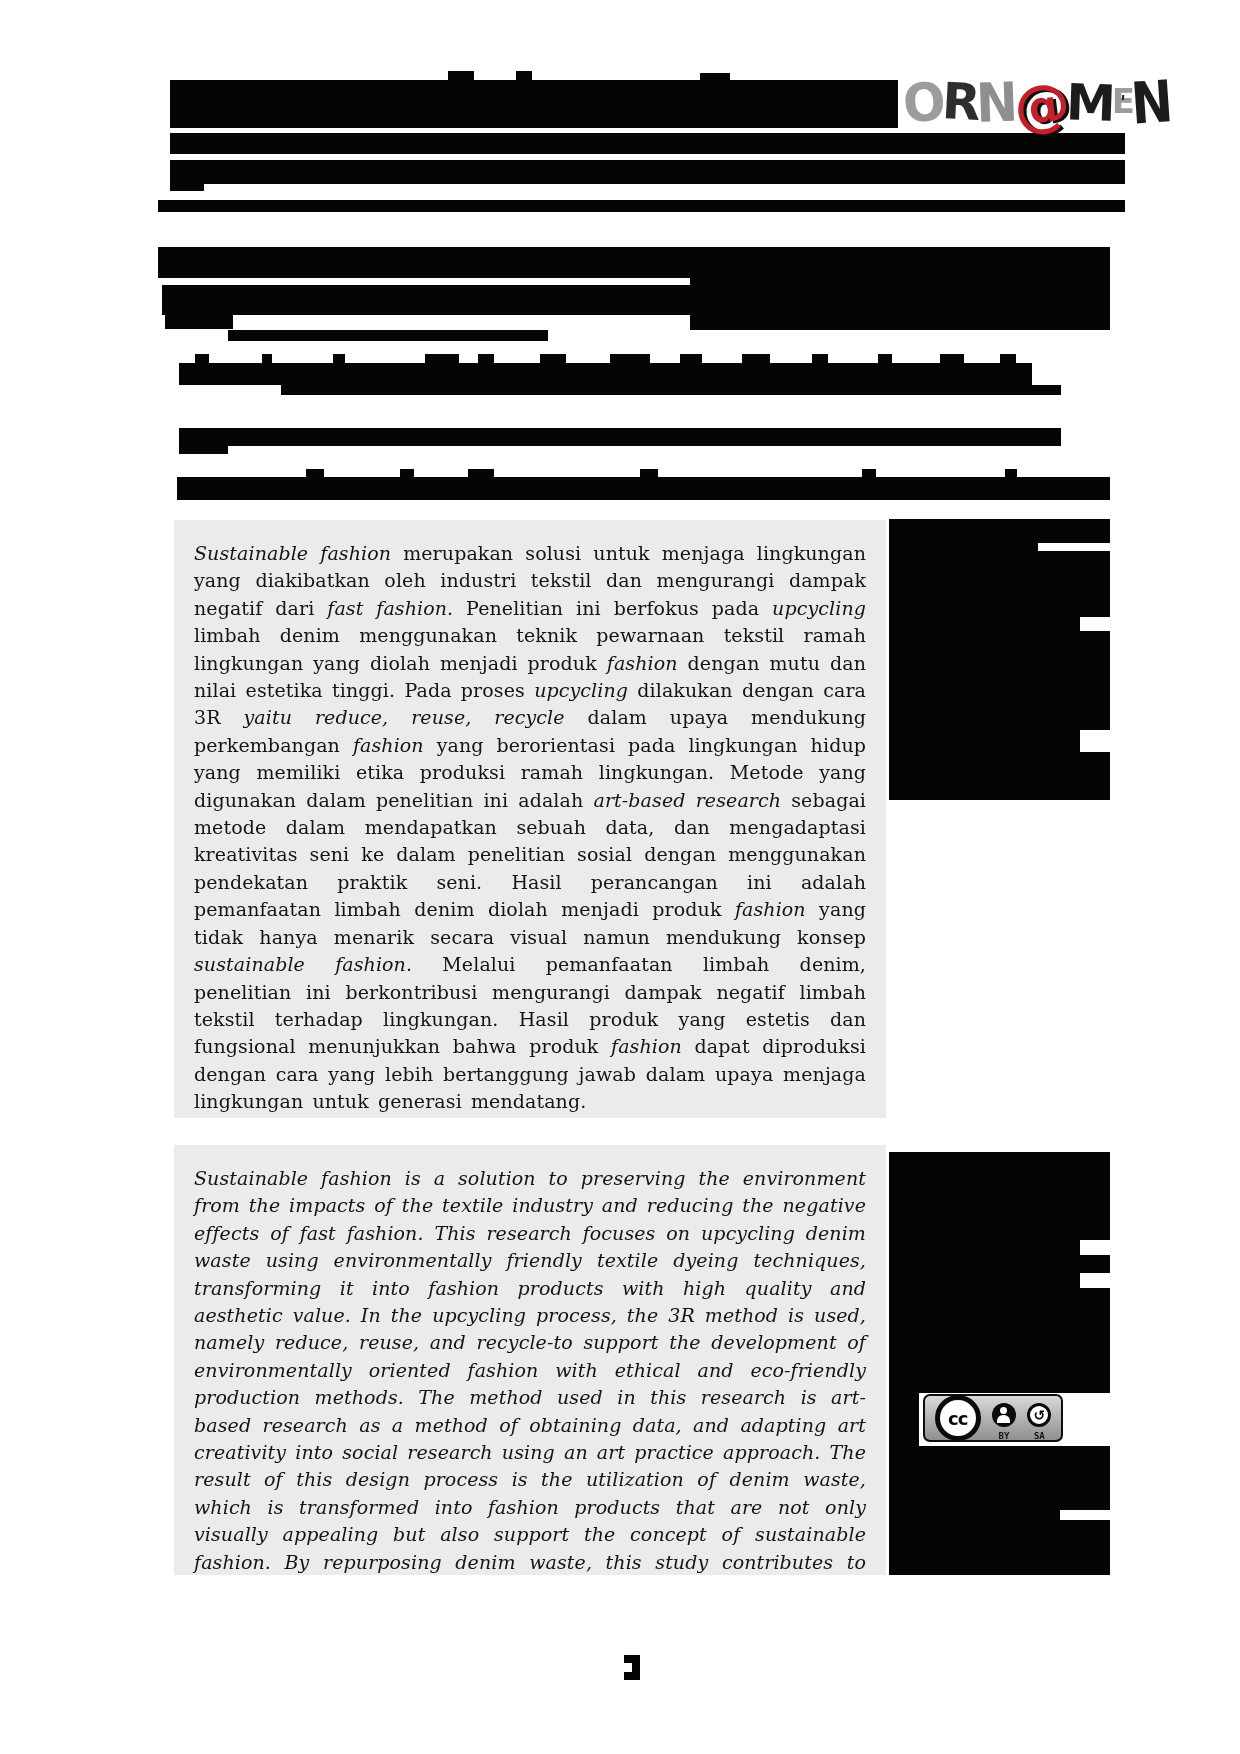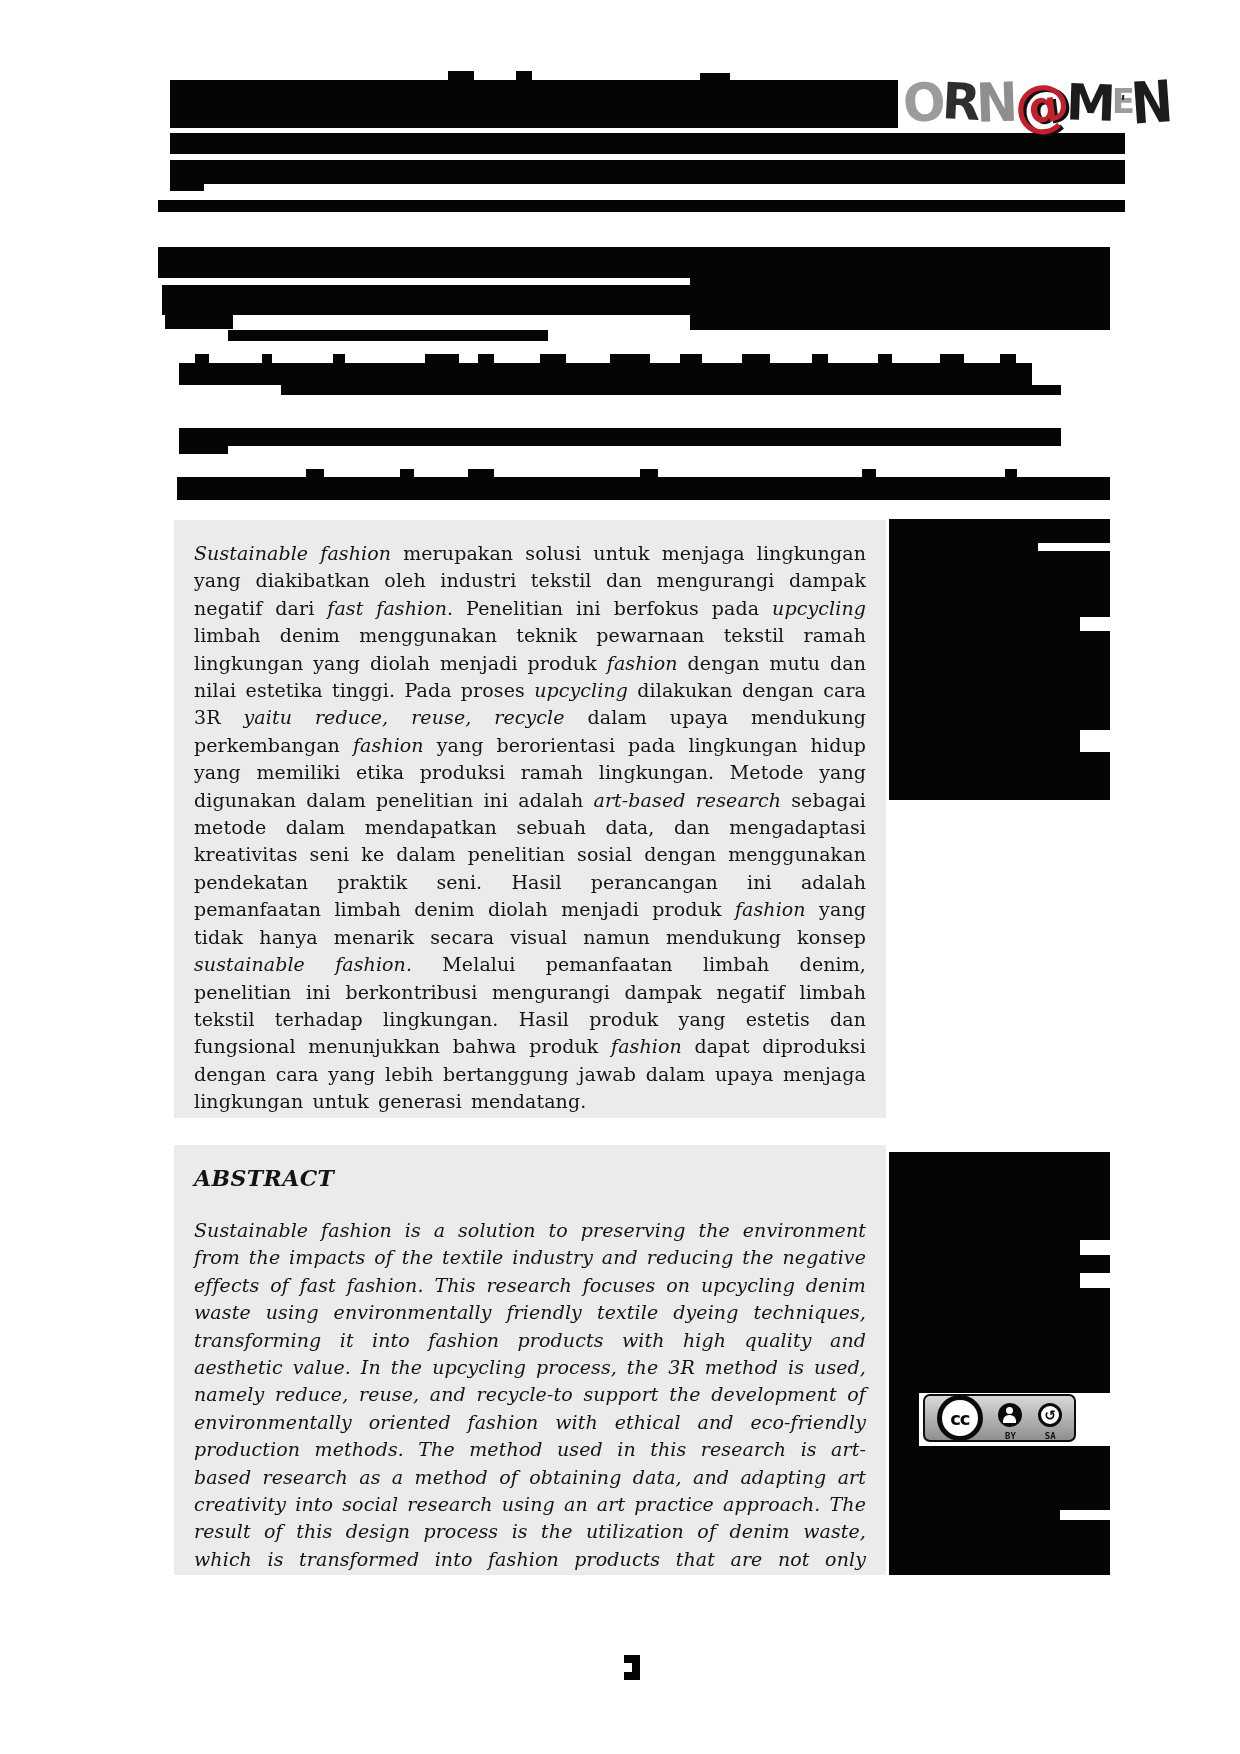--- a/index.html
+++ b/index.html
@@ -29,21 +29,21 @@
   .abs-heading{font-size:22px;font-weight:bold;letter-spacing:0.4px;margin:0 0 26px 0;}
   .abs-heading.italic{font-style:italic;}
   .abs-par{font-size:19px;line-height:27.4px;text-align:justify;word-spacing:3px;
            letter-spacing:0.1px;margin:0;}
   .abs-par.italic{font-style:italic;word-spacing:2px;}
   
   .sideblock{position:absolute;left:889px;width:221px;background:#050505;}
   .side1{top:519px;height:281px;}
   .side2{top:1152px;height:423px;}
   
-  .cc-badge{position:absolute;left:923px;top:1394px;width:153px;height:48px;
+  .cc-badge{position:absolute;left:923px;top:1394px;width:140px;height:48px;
             background:linear-gradient(#d9d9d9,#8f8f8f);border:2px solid #0d0d0d;
             border-radius:7px;display:flex;align-items:center;justify-content:space-around;
             box-sizing:border-box;padding:0 4px;}
   .cc-circle{width:36px;height:36px;border-radius:50%;background:#fff;border:5px solid #0a0a0a;
              display:flex;align-items:center;justify-content:center;
              font-family:"DejaVu Sans", sans-serif;font-weight:bold;font-size:18px;color:#0a0a0a;
              letter-spacing:-1px;}
   .cc-unit{display:flex;flex-direction:column;align-items:center;margin-top:8px;}
   .cc-label{font-family:"DejaVu Sans Mono", monospace;font-size:9px;font-weight:bold;
             color:#111;margin-top:4px;}
@@ -111,21 +111,20 @@
     <p class="abs-par"><i>Sustainable fashion</i> merupakan solusi untuk menjaga lingkungan yang diakibatkan oleh industri tekstil dan mengurangi dampak negatif dari <i>fast fashion</i>. Penelitian ini berfokus pada <i>upcycling</i> limbah denim menggunakan teknik pewarnaan tekstil ramah lingkungan yang diolah menjadi produk <i>fashion</i> dengan mutu dan nilai estetika tinggi. Pada proses <i>upcycling</i> dilakukan dengan cara 3R <i>yaitu reduce, reuse, recycle</i> dalam upaya mendukung perkembangan <i>fashion</i> yang berorientasi pada lingkungan hidup yang memiliki etika produksi ramah lingkungan. Metode yang digunakan dalam penelitian ini adalah <i>art-based research</i> sebagai metode dalam mendapatkan sebuah data, dan mengadaptasi kreativitas seni ke dalam penelitian sosial dengan menggunakan pendekatan praktik seni. Hasil perancangan ini adalah pemanfaatan limbah denim diolah menjadi produk <i>fashion</i> yang tidak hanya menarik secara visual namun mendukung konsep <i>sustainable fashion</i>. Melalui pemanfaatan limbah denim, penelitian ini berkontribusi mengurangi dampak negatif limbah tekstil terhadap lingkungan. Hasil produk yang estetis dan fungsional menunjukkan bahwa produk <i>fashion</i> dapat diproduksi dengan cara yang lebih bertanggung jawab dalam upaya menjaga lingkungan untuk generasi mendatang.</p>
   </div>
 
   <div class="sideblock side1">
     <div class="notch" style="left:149px;top:24px;width:72px;height:8px"></div>
     <div class="notch" style="left:191px;top:98px;width:30px;height:14px"></div>
     <div class="notch" style="left:191px;top:211px;width:30px;height:22px"></div>
   </div>
 
   <div class="graybox box-abstract">
-    <h2 class="abs-heading italic">ABSTRACT</h2>
     <p class="abs-par italic">Sustainable fashion is a solution to preserving the environment from the impacts of the textile industry and reducing the negative effects of fast fashion. This research focuses on upcycling denim waste using environmentally friendly textile dyeing techniques, transforming it into fashion products with high quality and aesthetic value. In the upcycling process, the 3R method is used, namely reduce, reuse, and recycle-to support the development of environmentally oriented fashion with ethical and eco-friendly production methods. The method used in this research is art-based research as a method of obtaining data, and adapting art creativity into social research using an art practice approach. The result of this design process is the utilization of denim waste, which is transformed into fashion products that are not only visually appealing but also support the concept of sustainable fashion. By repurposing denim waste, this study contributes to reducing the negative impact of textile waste on the environment. The aesthetically pleasing and functional</p>
   </div>
 
   <div class="sideblock side2">
     <div class="notch" style="left:191px;top:88px;width:30px;height:15px"></div>
     <div class="notch" style="left:191px;top:121px;width:30px;height:15px"></div>
     <div class="notch" style="left:30px;top:241px;width:191px;height:53px"></div>
     <div class="notch" style="left:171px;top:358px;width:50px;height:10px"></div>
   </div>
 

